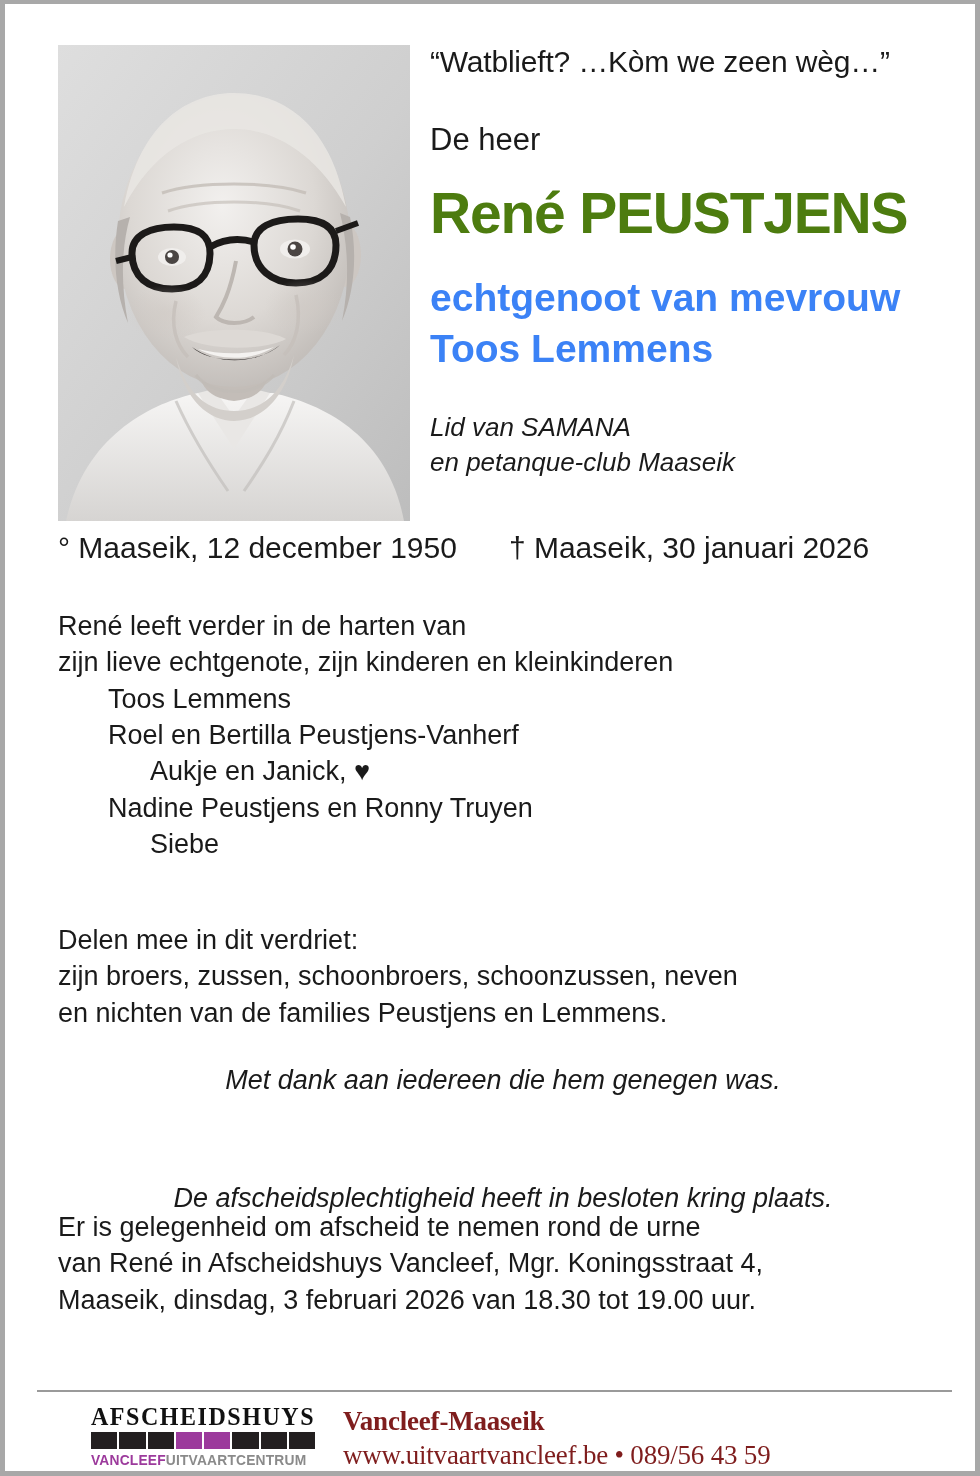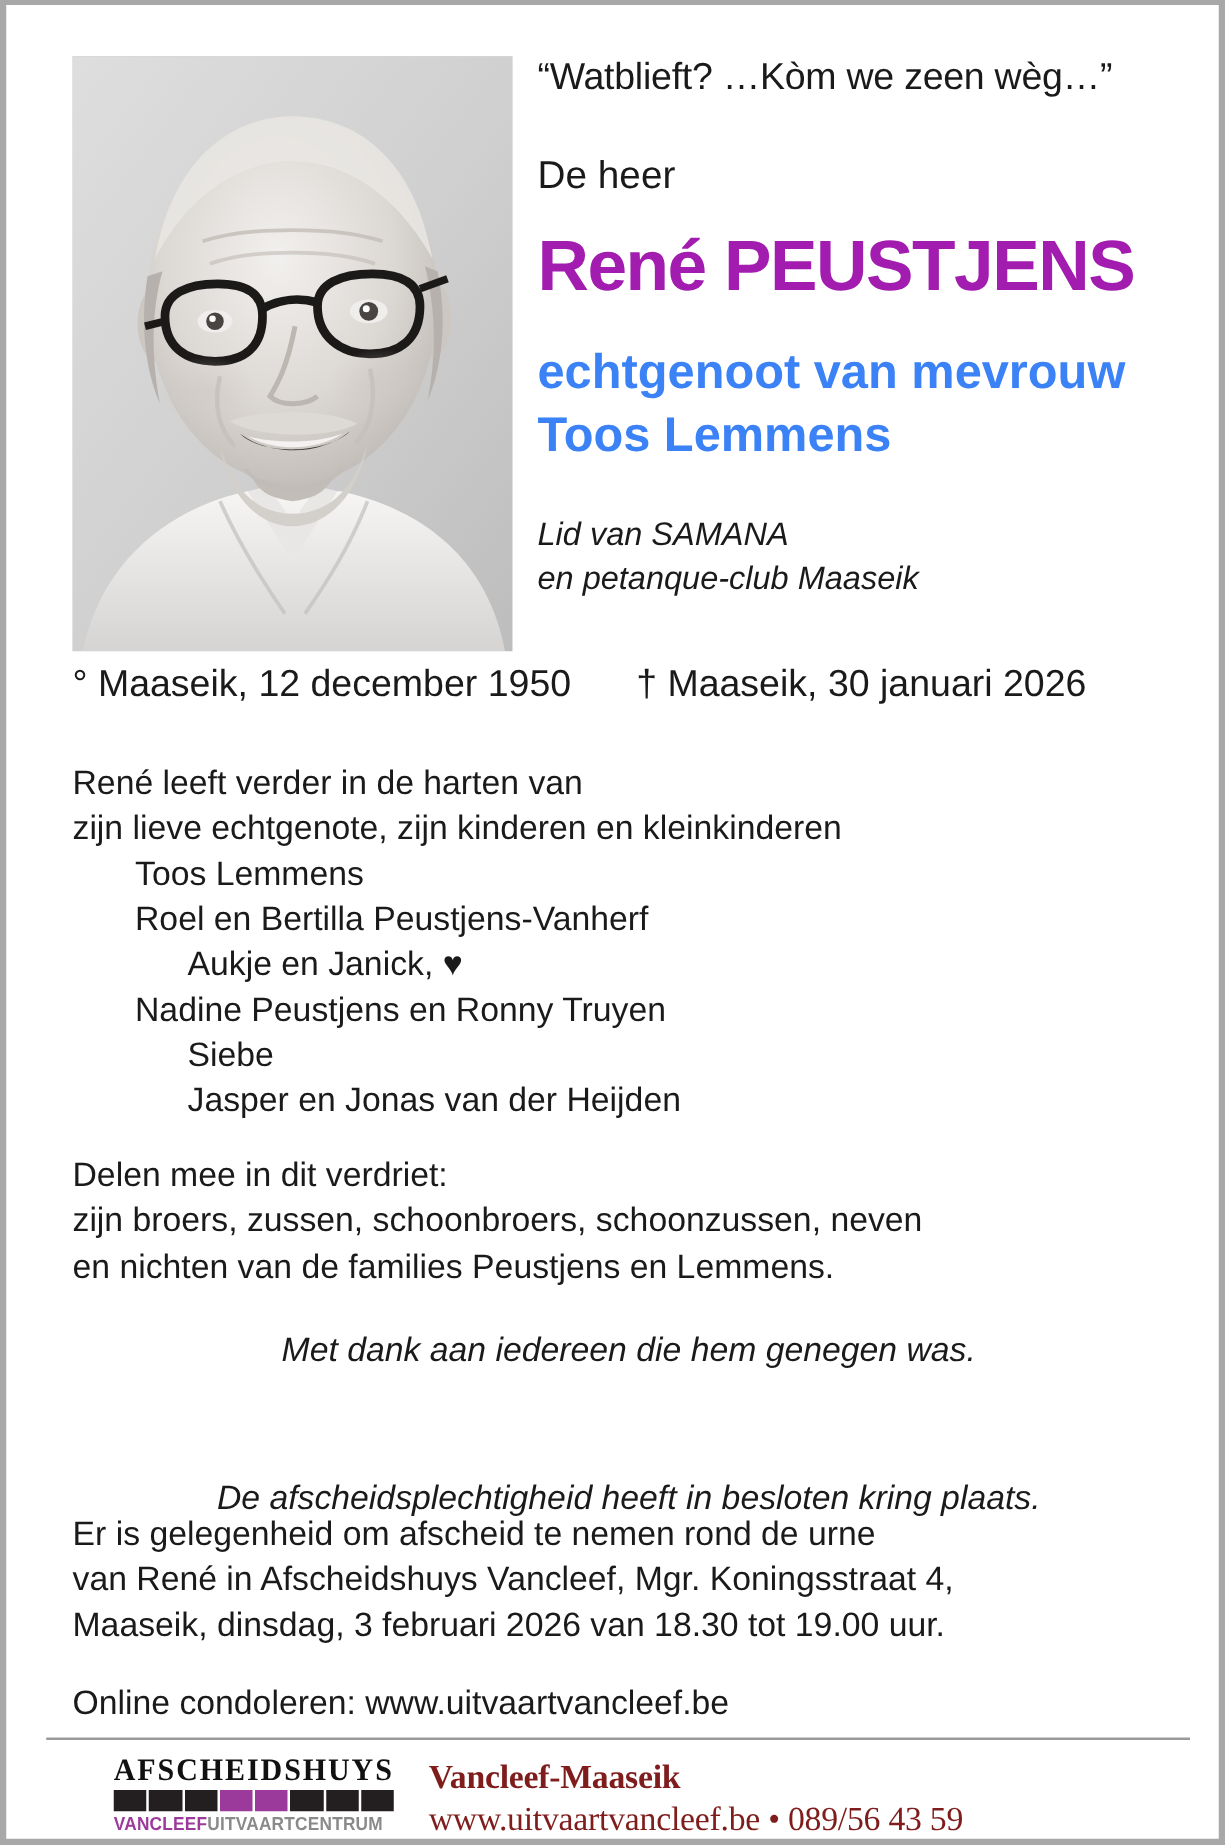--- a/index.html
+++ b/index.html
@@ -69,21 +69,21 @@
   .salutation {
     margin-top: 42px;
     font-size: 31px;
     color: #1a1a1a;
   }
 
   .fullname {
     margin-top: 22px;
     font-size: 57px;
     font-weight: bold;
-    color: #a21caf;
+    color: #4d7c0f;
     letter-spacing: -1.2px;
     white-space: nowrap;
   }
 
   .spouse {
     margin-top: 26px;
     font-size: 39px;
     font-weight: bold;
     line-height: 1.32;
     color: #3b82f6;
@@ -335,39 +335,37 @@
     </div>
 
     <div class="body-block survivors">
       <div class="line">René leeft verder in de harten van</div>
       <div class="line">zijn lieve echtgenote, zijn kinderen en kleinkinderen</div>
       <div class="line ind1">Toos Lemmens</div>
       <div class="line ind1">Roel en Bertilla Peustjens-Vanherf</div>
       <div class="line ind2">Aukje en Janick, ♥</div>
       <div class="line ind1">Nadine Peustjens en Ronny Truyen</div>
       <div class="line ind2">Siebe</div>
-      <div class="line ind2">Jasper en Jonas van der Heijden</div>
     </div>
 
     <div class="body-block mourners">
       <div class="line">Delen mee in dit verdriet:</div>
       <div class="line">zijn broers, zussen, schoonbroers, schoonzussen, neven</div>
       <div class="line">en nichten van de families Peustjens en Lemmens.</div>
     </div>
 
     <div class="body-block thanks">Met dank aan iedereen die hem genegen was.</div>
     <div class="body-block ceremony-note">De afscheidsplechtigheid heeft in besloten kring plaats.</div>
 
     <div class="body-block farewell">
       <div class="line">Er is gelegenheid om afscheid te nemen rond de urne</div>
       <div class="line">van René in Afscheidshuys Vancleef, Mgr. Koningsstraat 4,</div>
       <div class="line"><span>Maaseik, </span><b>dinsdag, 3 februari 2026 van 18.30 tot 19.00 uur</b><span>.</span></div>
     </div>
 
-    <div class="body-block condolences">Online condoleren: www.uitvaartvancleef.be</div>
 
     <div class="footer-rule"></div>
 
     <div class="footer">
       <div class="logo">
         <div class="logo-word">AFSCHEIDSHUYS</div>
         <div class="logo-bars">
           <span style="background: rgb(35, 31, 32);"></span>
           <span style="background: rgb(35, 31, 32);"></span>
           <span style="background: rgb(35, 31, 32);"></span>

